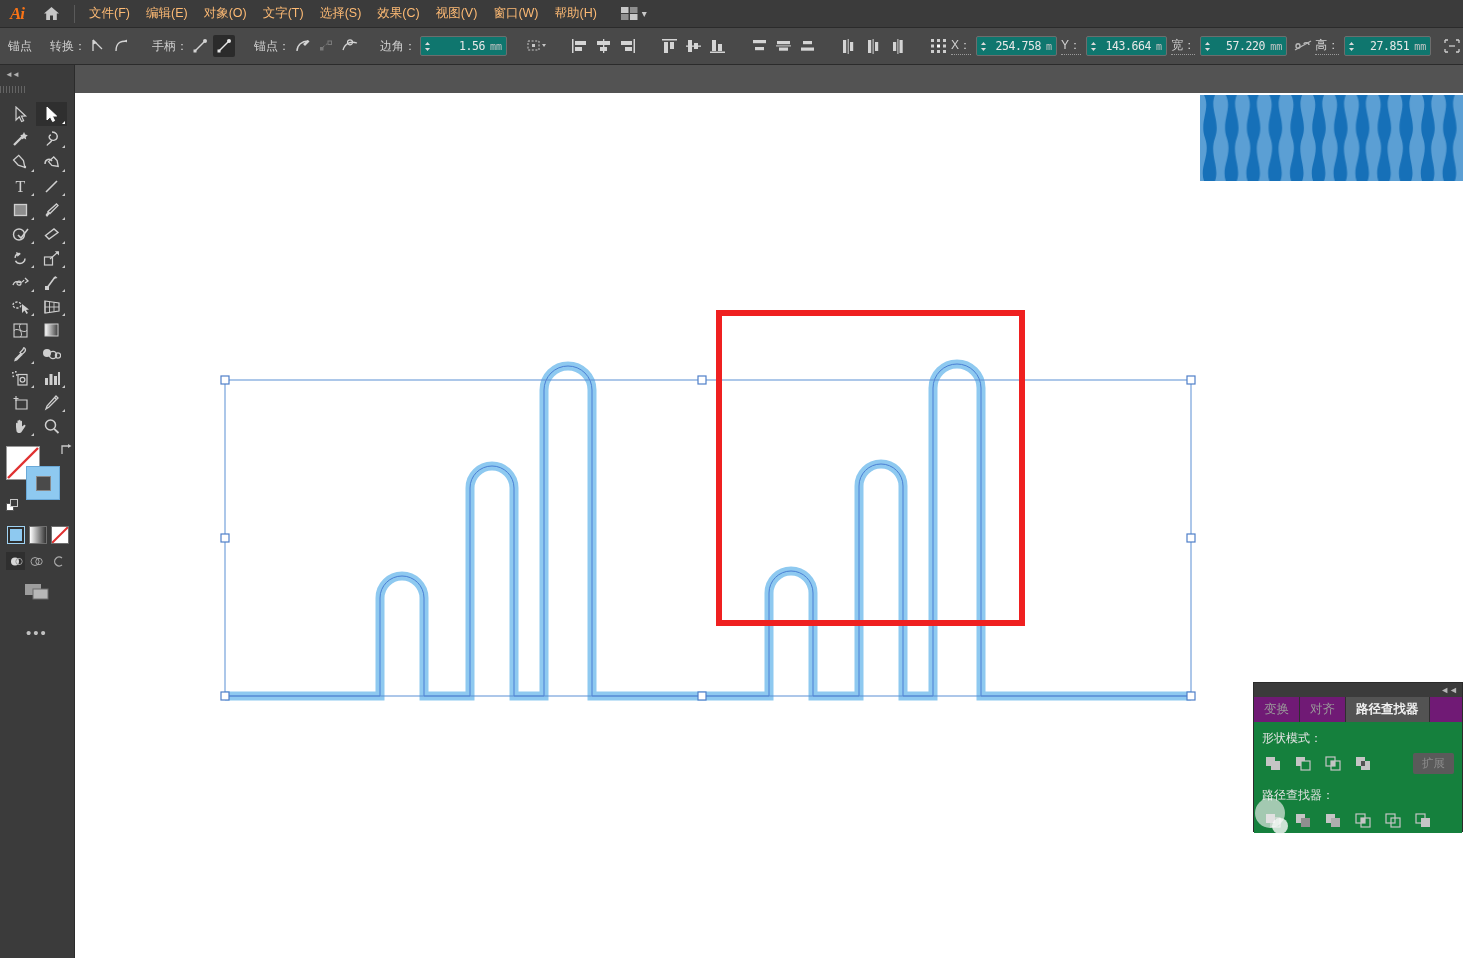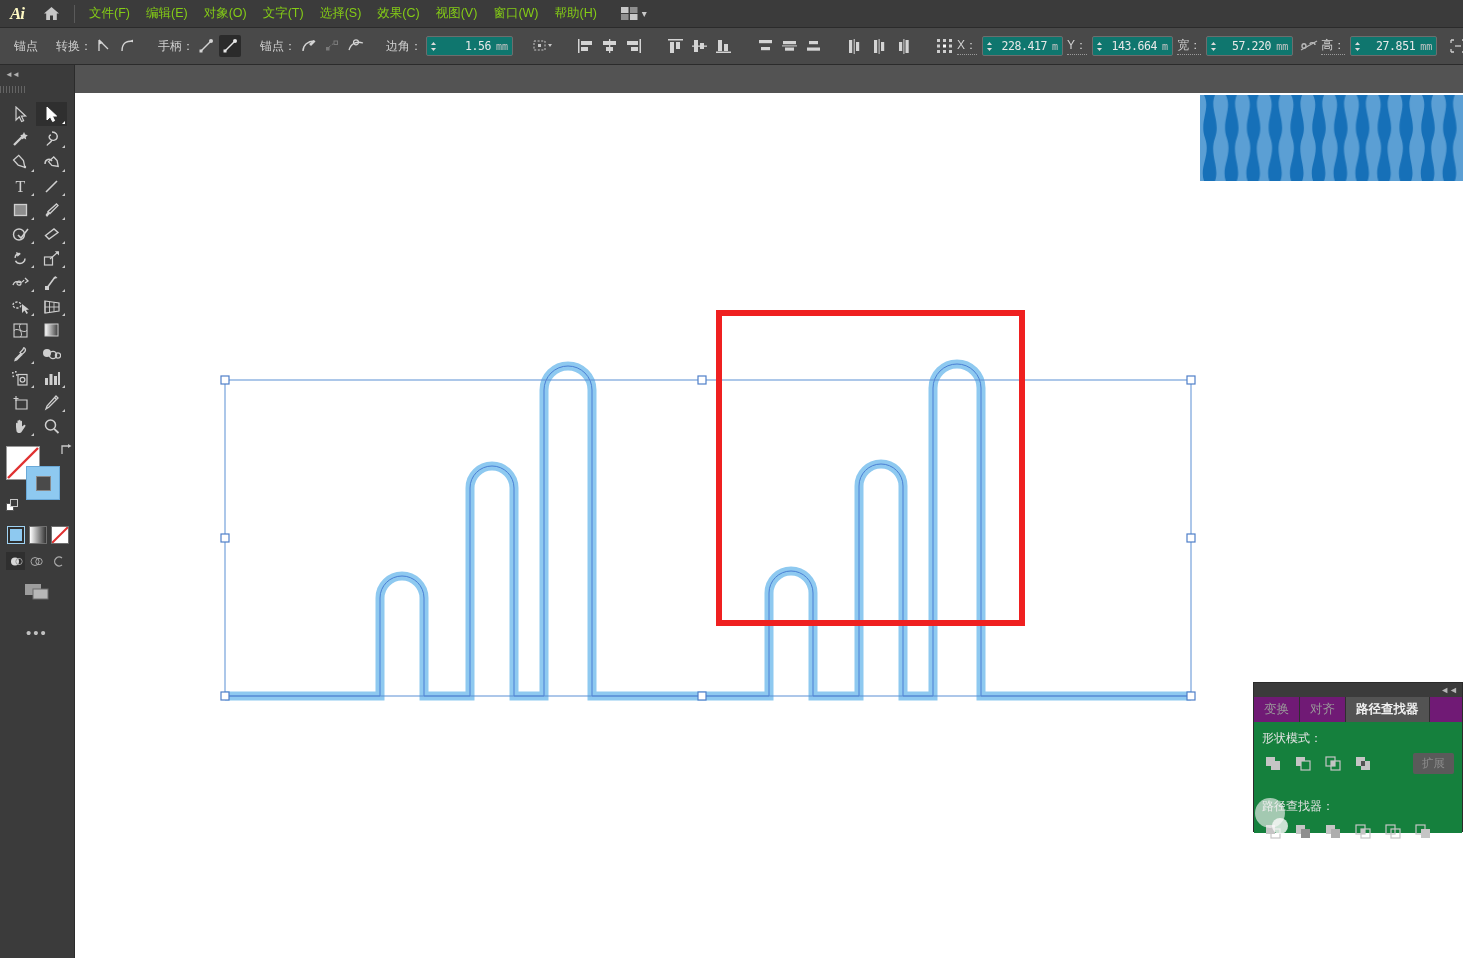--- a/index.html
+++ b/index.html
@@ -13,38 +13,38 @@
   #app { position: relative; width: 1463px; height: 958px; background: #535353; }
 
   
   .menubar {
     position: absolute; left: 0; top: 0; width: 1463px; height: 28px;
     background: #3b3b3b; display: flex; align-items: center;
     border-bottom: 1px solid #2b2b2b;
   }
   .ai-logo {
     width: 34px; height: 28px; display: flex; align-items: center; justify-content: center;
-    color: #fef9c3; font-weight: bold; font-size: 17px; font-style: italic;
+    color: #f97316; font-weight: bold; font-size: 17px; font-style: italic;
     font-family: "Liberation Serif", serif; letter-spacing: -1px;
   }
   .home-btn {
     width: 34px; height: 28px; display: flex; align-items: center; justify-content: center;
   }
   .menu-sep { width: 1px; height: 18px; background: #5a5a5a; margin: 0 6px; }
   .menu-item {
-    color: #84cc16; font-size: 12.5px; padding: 4px 8px; white-space: nowrap;
+    color: #fdba74; font-size: 12.5px; padding: 4px 8px; white-space: nowrap;
     cursor: default;
   }
   .arrange-btn { display: flex; align-items: center; gap: 4px; margin-left: 10px; padding: 3px 6px; }
 
   
   .controlbar {
     position: absolute; left: 0; top: 28px; width: 1463px; height: 37px;
     background: #494949; display: flex; align-items: center;
-    border-bottom: 1px solid #2b2b2b; padding-left: 6px;
+    border-bottom: 1px solid #2b2b2b; 
   }
   .grip { width: 9px; height: 22px; margin-right: 8px; opacity: .55; }
   .cb-label { color: #d0d0d0; font-size: 12px; white-space: nowrap; }
   .cb-sep { width: 1px; height: 22px; background: #5d5d5d; margin: 0 9px; }
   .icon-btn {
     width: 22px; height: 22px; display: inline-flex; align-items: center; justify-content: center;
     border-radius: 2px; margin: 0 1px; flex: none;
   }
   .icon-btn.active { background: #2b2b2b; }
   .icon-btn.disabled { opacity: .35; }
@@ -137,21 +137,21 @@
   .pf-topbar { height: 14px; background: #3b3b3b; position: relative; }
   .pf-collapse { position: absolute; right: 4px; top: 2px; color: #b5b5b5; font-size: 9px; }
   .pf-tabs { display: flex; height: 25px; background: #701a75; }
   .pf-tab {
     padding: 0 10px; display: flex; align-items: center; color: #9a9a9a; font-size: 12.5px;
     border-right: 1px solid #2f2f2f;
   }
   .pf-tab.active { background: #535353; color: #f0f0f0; font-weight: bold; }
   .pf-body { padding: 8px 8px 0 8px; background: #15803d; height: 111px; }
   .pf-section-label { color: #e2e2e2; font-size: 12px; margin-bottom: 6px; }
-  .pf-row { display: flex; align-items: center; gap: 8px; margin-bottom: 24px; }
+  .pf-row { display: flex; align-items: center; gap: 8px; margin-bottom: 13px; }
   .pf-btn { width: 22px; height: 20px; display: flex; align-items: center; justify-content: center;
     flex: none; }
   .pf-expand {
     margin-left: auto; background: #5a5a5a; color: #8b8b8b; font-size: 11.5px;
     padding: 3px 9px; border-radius: 2px;
   }
   .cursor-dot {
     position: absolute; left: 1255px; top: 798px; width: 30px; height: 30px;
     border-radius: 50%; background: rgba(240,240,240,.65); pointer-events: none;
   }
@@ -387,21 +387,21 @@
 
     <div class="field-group">
       <span class="field-tag">X：</span>
       <div class="numfield">
         <div class="stepper">
           <svg width="7" height="11" viewBox="0 0 7 11">
               <path d="M3.5 1 L6 4 L1 4 Z" fill="#dcdcdc"></path>
               <path d="M3.5 10 L6 7 L1 7 Z" fill="#dcdcdc"></path>
             </svg>
         </div>
-        <span class="numval">228.417</span>
+        <span class="numval">254.758</span>
         <span class="unit">m</span>
       </div>
     </div>
 
     <div class="field-group">
       <span class="field-tag">Y：</span>
       <div class="numfield">
         <div class="stepper">
           <svg width="7" height="11" viewBox="0 0 7 11">
               <path d="M3.5 1 L6 4 L1 4 Z" fill="#dcdcdc"></path>

